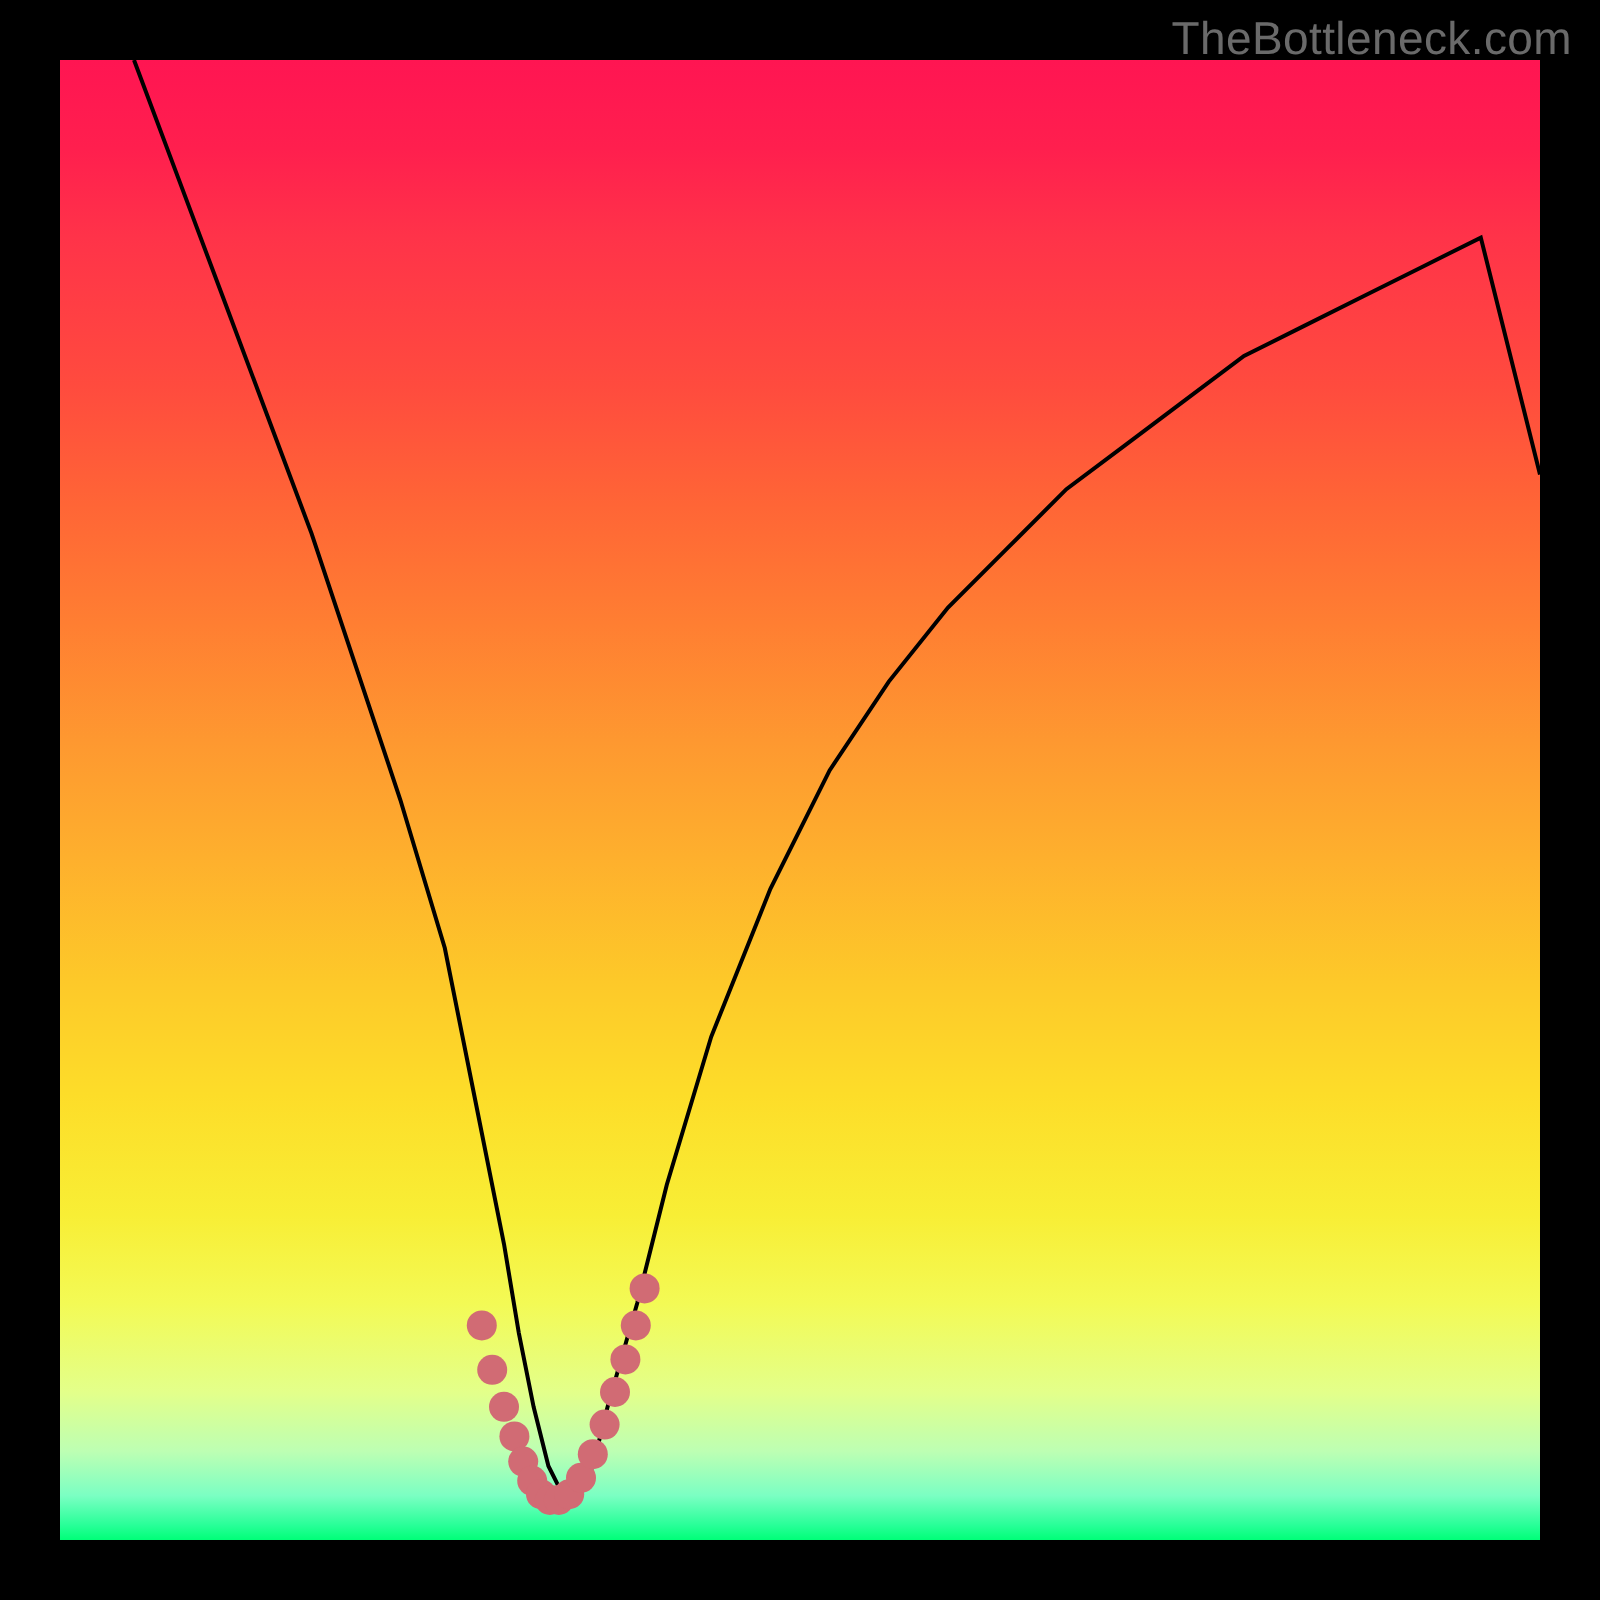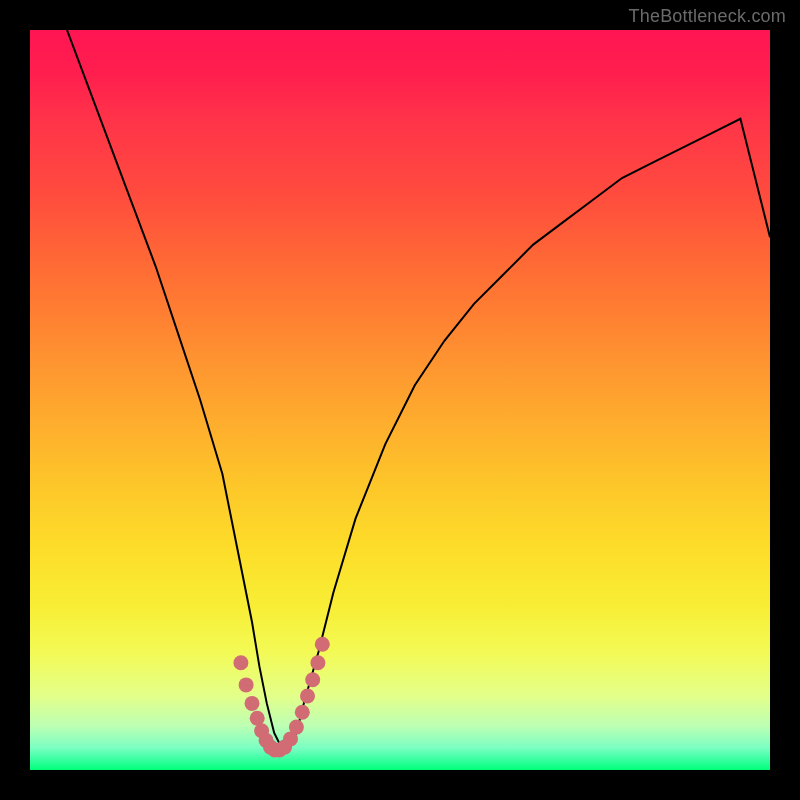--- a/index.html
+++ b/index.html
@@ -15,21 +15,21 @@
     position: relative;
     width: 800px;
     height: 800px;
     background: #000;
   }
   .watermark {
     position: absolute;
     top: 6px;
     right: 14px;
     color: #6a6a6a;
-    font-size: 18px;
+    font-size: 23px;
     font-weight: 500;
     letter-spacing: 0.2px;
     z-index: 10;
   }
   .plot {
     position: absolute;
     left: 30px;
     top: 30px;
     width: 740px;
     height: 740px;

